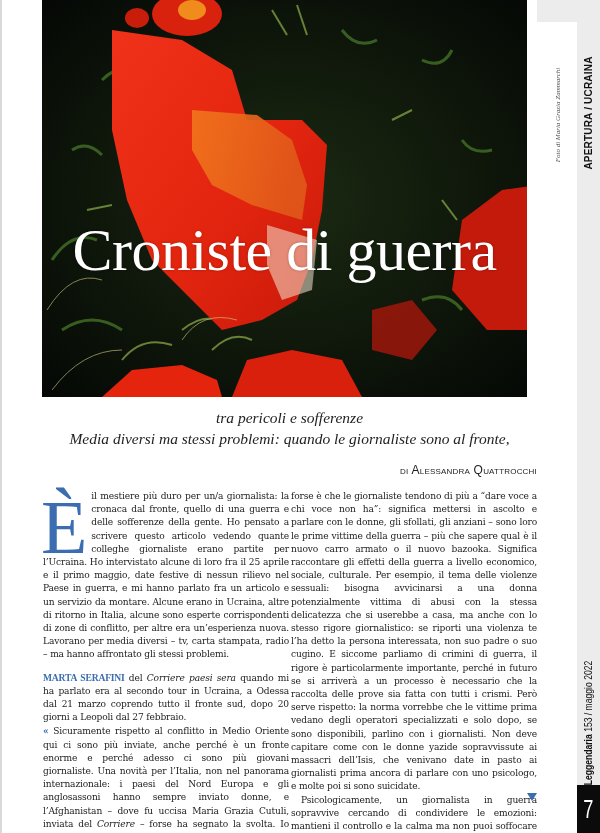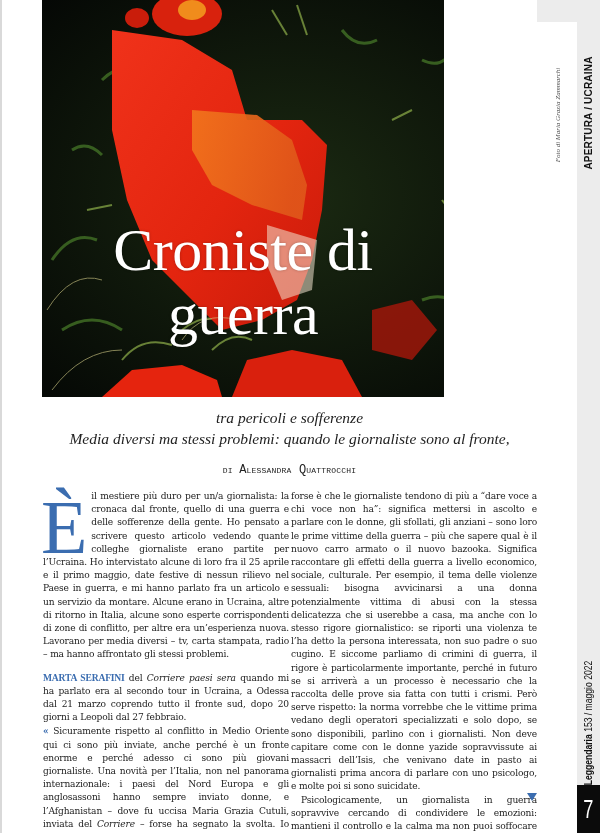--- a/index.html
+++ b/index.html
@@ -1,34 +1,34 @@
 <!DOCTYPE html>
 <html><head>
 <meta charset="utf-8">
 <style>
   html, body { margin:0; padding:0; }
   body { width:600px; height:833px; position:relative; overflow:hidden; background:#ffffff; font-family:"DejaVu Serif", serif; color:#222; }
   .left-edge { position:absolute; left:0; top:0; width:2px; height:833px; background:#d9d9d9; }
-  .photo { position:absolute; left:42px; top:0; width:402px; height:397px; overflow:hidden; background:#0a0f06; }
+  .photo { position:absolute; left:42px; top:0; width:485px; height:397px; overflow:hidden; background:#0a0f06; }
   .photo svg { position:absolute; left:0; top:0; }
   .title { position:absolute; left:0; right:0; top:218px; text-align:center; color:#ffffff; font-family:"Liberation Serif", serif; font-size:60px; line-height:64px; letter-spacing:-0.5px; text-shadow:0 0 3px rgba(0,0,0,0.25); }
   .side-top { position:absolute; left:537px; top:0; width:63px; height:22px; background:#ececec; }
   .side-white { position:absolute; left:537px; top:22px; width:40px; height:811px; background:#ffffff; }
   .side-gray { position:absolute; left:577px; top:22px; width:23px; height:811px; background:#ececec; }
   .photo-credit { position:absolute; left:553px; top:60px; width:10px; height:110px; }
   .photo-credit span { position:absolute; left:50%; top:50%; transform:translate(-50%,-50%) rotate(-90deg); white-space:nowrap; font-family:"Liberation Serif", serif; font-style:italic; font-size:7px; color:#555; }
   .section-label { position:absolute; left:578px; top:58px; width:20px; height:110px; }
   .section-label span { position:absolute; left:50%; top:50%; transform:translate(-50%,-50%) rotate(-90deg); white-space:nowrap; font-family:"Liberation Sans", sans-serif; font-weight:bold; font-size:10px; color:#111; letter-spacing:0.2px; }
   .issue-label { position:absolute; left:578px; top:664px; width:20px; height:118px; }
   .issue-label span { position:absolute; left:50%; top:50%; transform:translate(-50%,-50%) rotate(-90deg) scaleX(0.78); white-space:nowrap; font-family:"Liberation Sans", sans-serif; font-size:11px; color:#111; }
   .issue-label b { font-weight:bold; }
   .page-num { position:absolute; left:577px; top:785px; width:23px; height:48px; background:#0b0b0b; color:#fff; font-family:"Liberation Sans", sans-serif; font-size:26px; line-height:48px; text-align:center; transform-origin:center; }
   .page-num span { display:inline-block; transform:scaleX(0.7); }
   .subtitle { position:absolute; left:42px; width:495px; top:407px; text-align:center; font-family:"Liberation Serif", serif; font-style:italic; font-size:15.5px; line-height:21px; color:#222; }
-  .byline { position:absolute; left:42px; width:495px; top:463px; text-align:center; font-family:Liberation Mono, monospace; font-size:10.5px; color:#222; letter-spacing:0.2px; }
+  .byline { position:absolute; left:42px; width:495px; top:463px; text-align:right; font-family:Liberation Sans, sans-serif; font-size:10.5px; color:#222; letter-spacing:0.2px; }
   .byline .sc { font-variant:small-caps; font-size:12px; }
   .col { position:absolute; top:490px; width:246px; font-family:"DejaVu Serif", serif; font-size:9.1px; line-height:13.2px; color:#222; text-align:justify; hyphens:auto; letter-spacing:-0.15px; }
   .col1 { left:43px; }
   .col2 { left:291px; }
   .col p { margin:0; }
   .dropcap { float:left; font-family:"Liberation Serif", serif; color:#3b6db0; font-size:76px; line-height:58px; margin:6px 4px 0 -2px; padding-top:2px; }
   .spacer { height:9px; }
   .name { color:#3b6db0; font-weight:bold; font-family:"Liberation Serif", serif; font-size:9.6px; letter-spacing:-0.2px; }
   .quote { color:#3b6db0; font-weight:bold; }
   .indent { text-indent:10px; }

